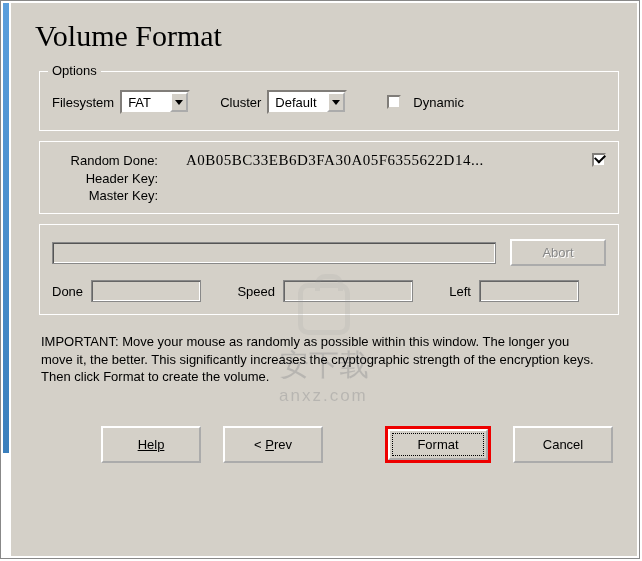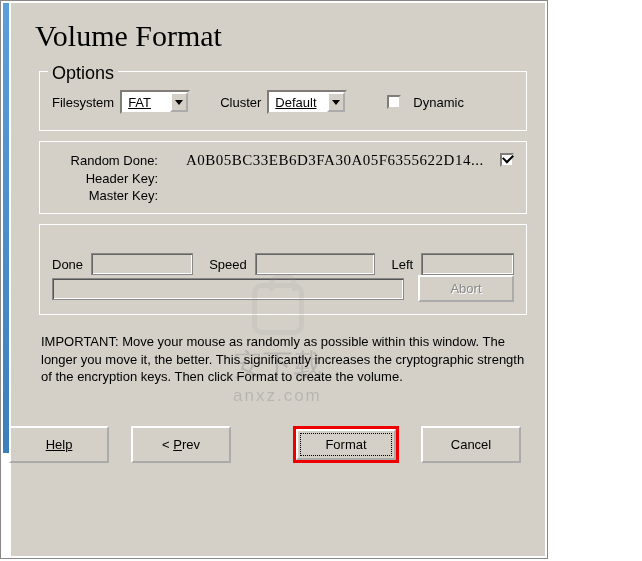--- a/index.html
+++ b/index.html
@@ -8,21 +8,21 @@
     padding: 0;
     font-family: Tahoma, Arial, sans-serif;
     font-size: 12px;
     background: #fff;
     width: 642px;
     height: 561px;
     position: relative;
   }
   .outer {
     border: 1px solid #888;
-    width: 548px;
+    width: 640px;
     height: 559px;
     background: #fff;
     position: relative;
   }
   .blue-strip {
     position: absolute;
     left: 2px;
     top: 2px;
     width: 6px;
     height: 450px;
@@ -48,38 +48,37 @@
     margin: 6px 18px 10px 28px;
     padding: 14px 12px 12px 12px;
     position: relative;
   }
   .legend {
     position: absolute;
     top: -9px;
     left: 8px;
     background: #d4d0c8;
     padding: 0 4px;
-    font-size: 18px;
+    font-size: 13px;
   }
   .row { display: flex; align-items: center; gap: 6px; }
   .lbl { font-size: 13px; }
   .select-wrap {
     display: inline-flex;
     align-items: stretch;
     height: 24px;
     background: #fff;
     border: 2px inset #d4d0c8;
   }
   .select-text {
     padding: 2px 6px;
     min-width: 48px;
     display: flex;
     align-items: center;
     font-size: 13px;
-    text-decoration: underline;
   }
   .select-btn {
     width: 18px;
     background: #d4d0c8;
     border: 2px outset #fff;
     display: flex;
     align-items: center;
     justify-content: center;
   }
   .tri-down {
@@ -222,34 +221,34 @@
           <div class="row" style="gap:4px; margin-top:2px">
             <span class="info-lbl" style="width:106px">Master Key:</span>
             <span class="info-val"></span>
           </div>
         </div>
         <span class="checkbox checked" style="margin-top:1px"></span>
       </div>
     </div>
 
     <div class="groupbox" style="padding:14px 12px 12px 12px;">
+      <div class="row" style="gap:14px; align-items:center;">
+        <div class="progress" style="flex:1"></div>
+        <button class="btn disabled" style="min-width:96px">Abort</button>
+      </div>
       <div class="row" style="gap:8px; margin-top:14px; align-items:center;">
         <span class="lbl">Done</span>
         <div class="sunken" style="width:110px"></div>
         <span style="flex:0.3"></span>
         <span class="lbl">Speed</span>
         <div class="sunken" style="width:130px"></div>
         <span style="flex:0.3"></span>
         <span class="lbl">Left</span>
         <div class="sunken" style="width:100px"></div>
       </div>
-      <div class="row" style="gap:14px; align-items:center;">
-        <div class="progress" style="flex:1"></div>
-        <button class="btn disabled" style="min-width:96px">Abort</button>
-      </div>
     </div>
 
     <div class="important">IMPORTANT: Move your mouse as randomly as possible within this window. The longer you move it, the better. This significantly increases the cryptographic strength of the encryption keys. Then click Format to create the volume.</div>
 
     <div class="bottom-row">
       <button class="btn"><span class="underline">Help</span></button>
       <button class="btn"><span>&lt; </span><span class="underline">P</span><span>rev</span></button>
       <span class="hl"><button class="btn">Format</button></span>
       <button class="btn">Cancel</button>
     </div>

